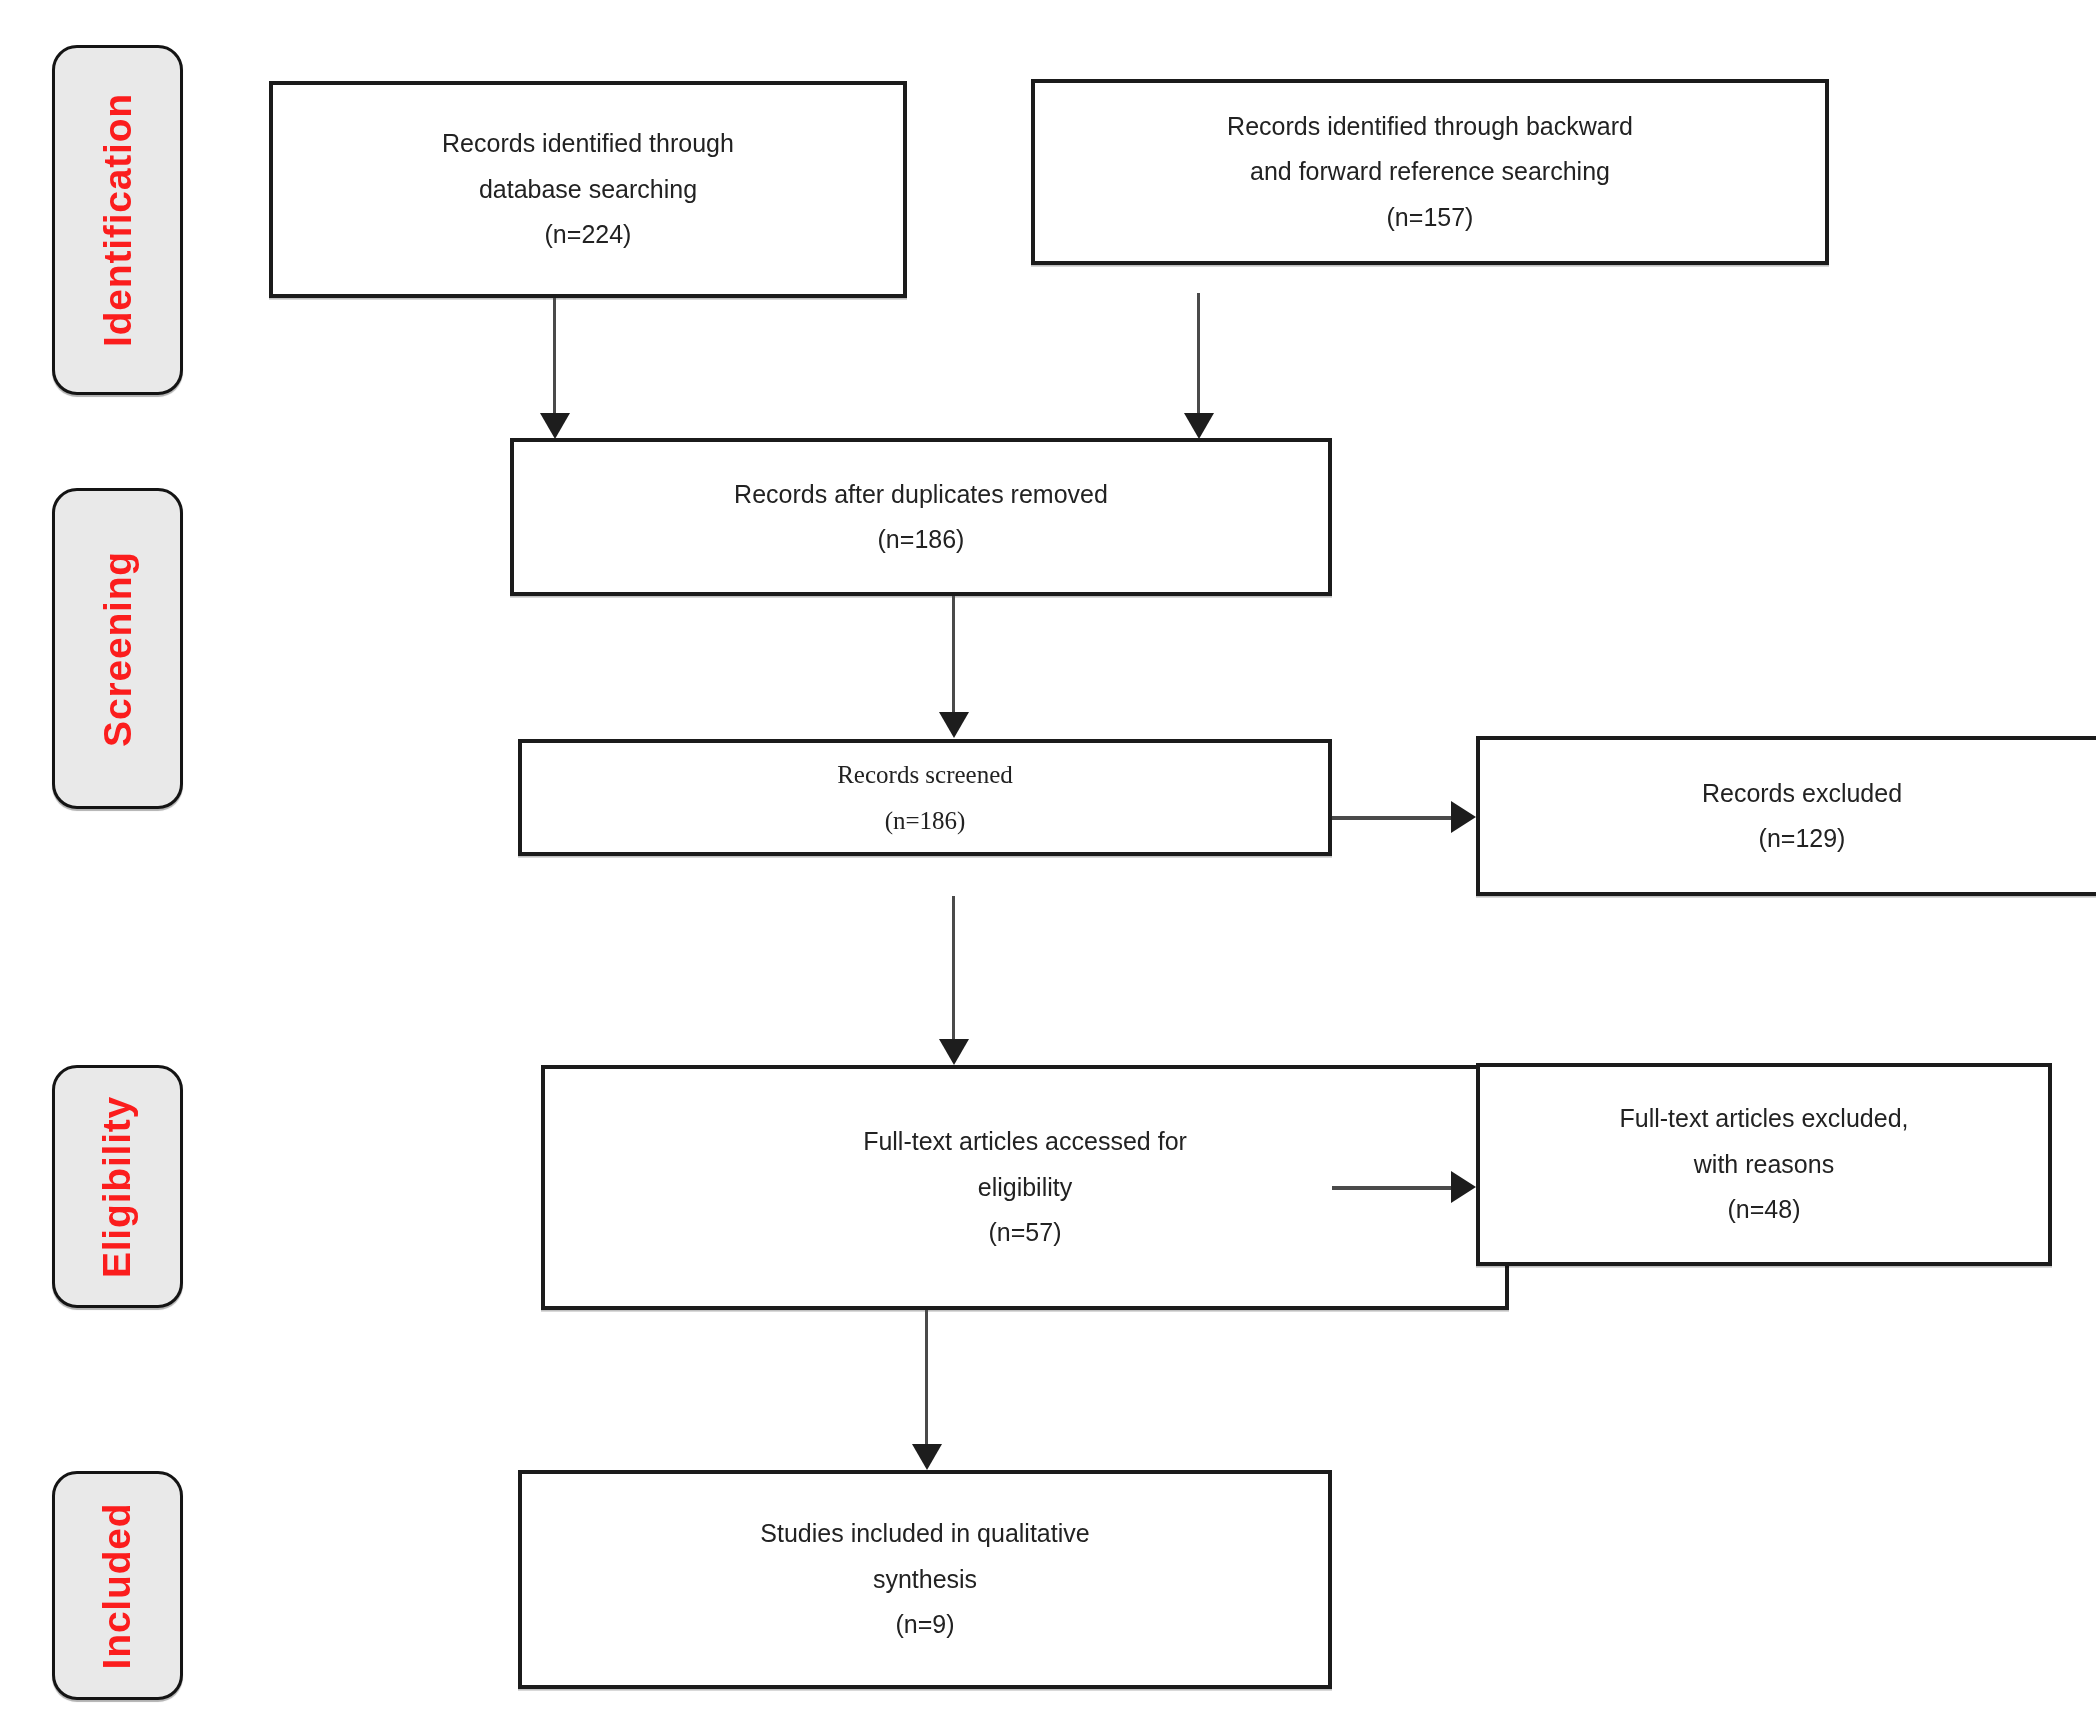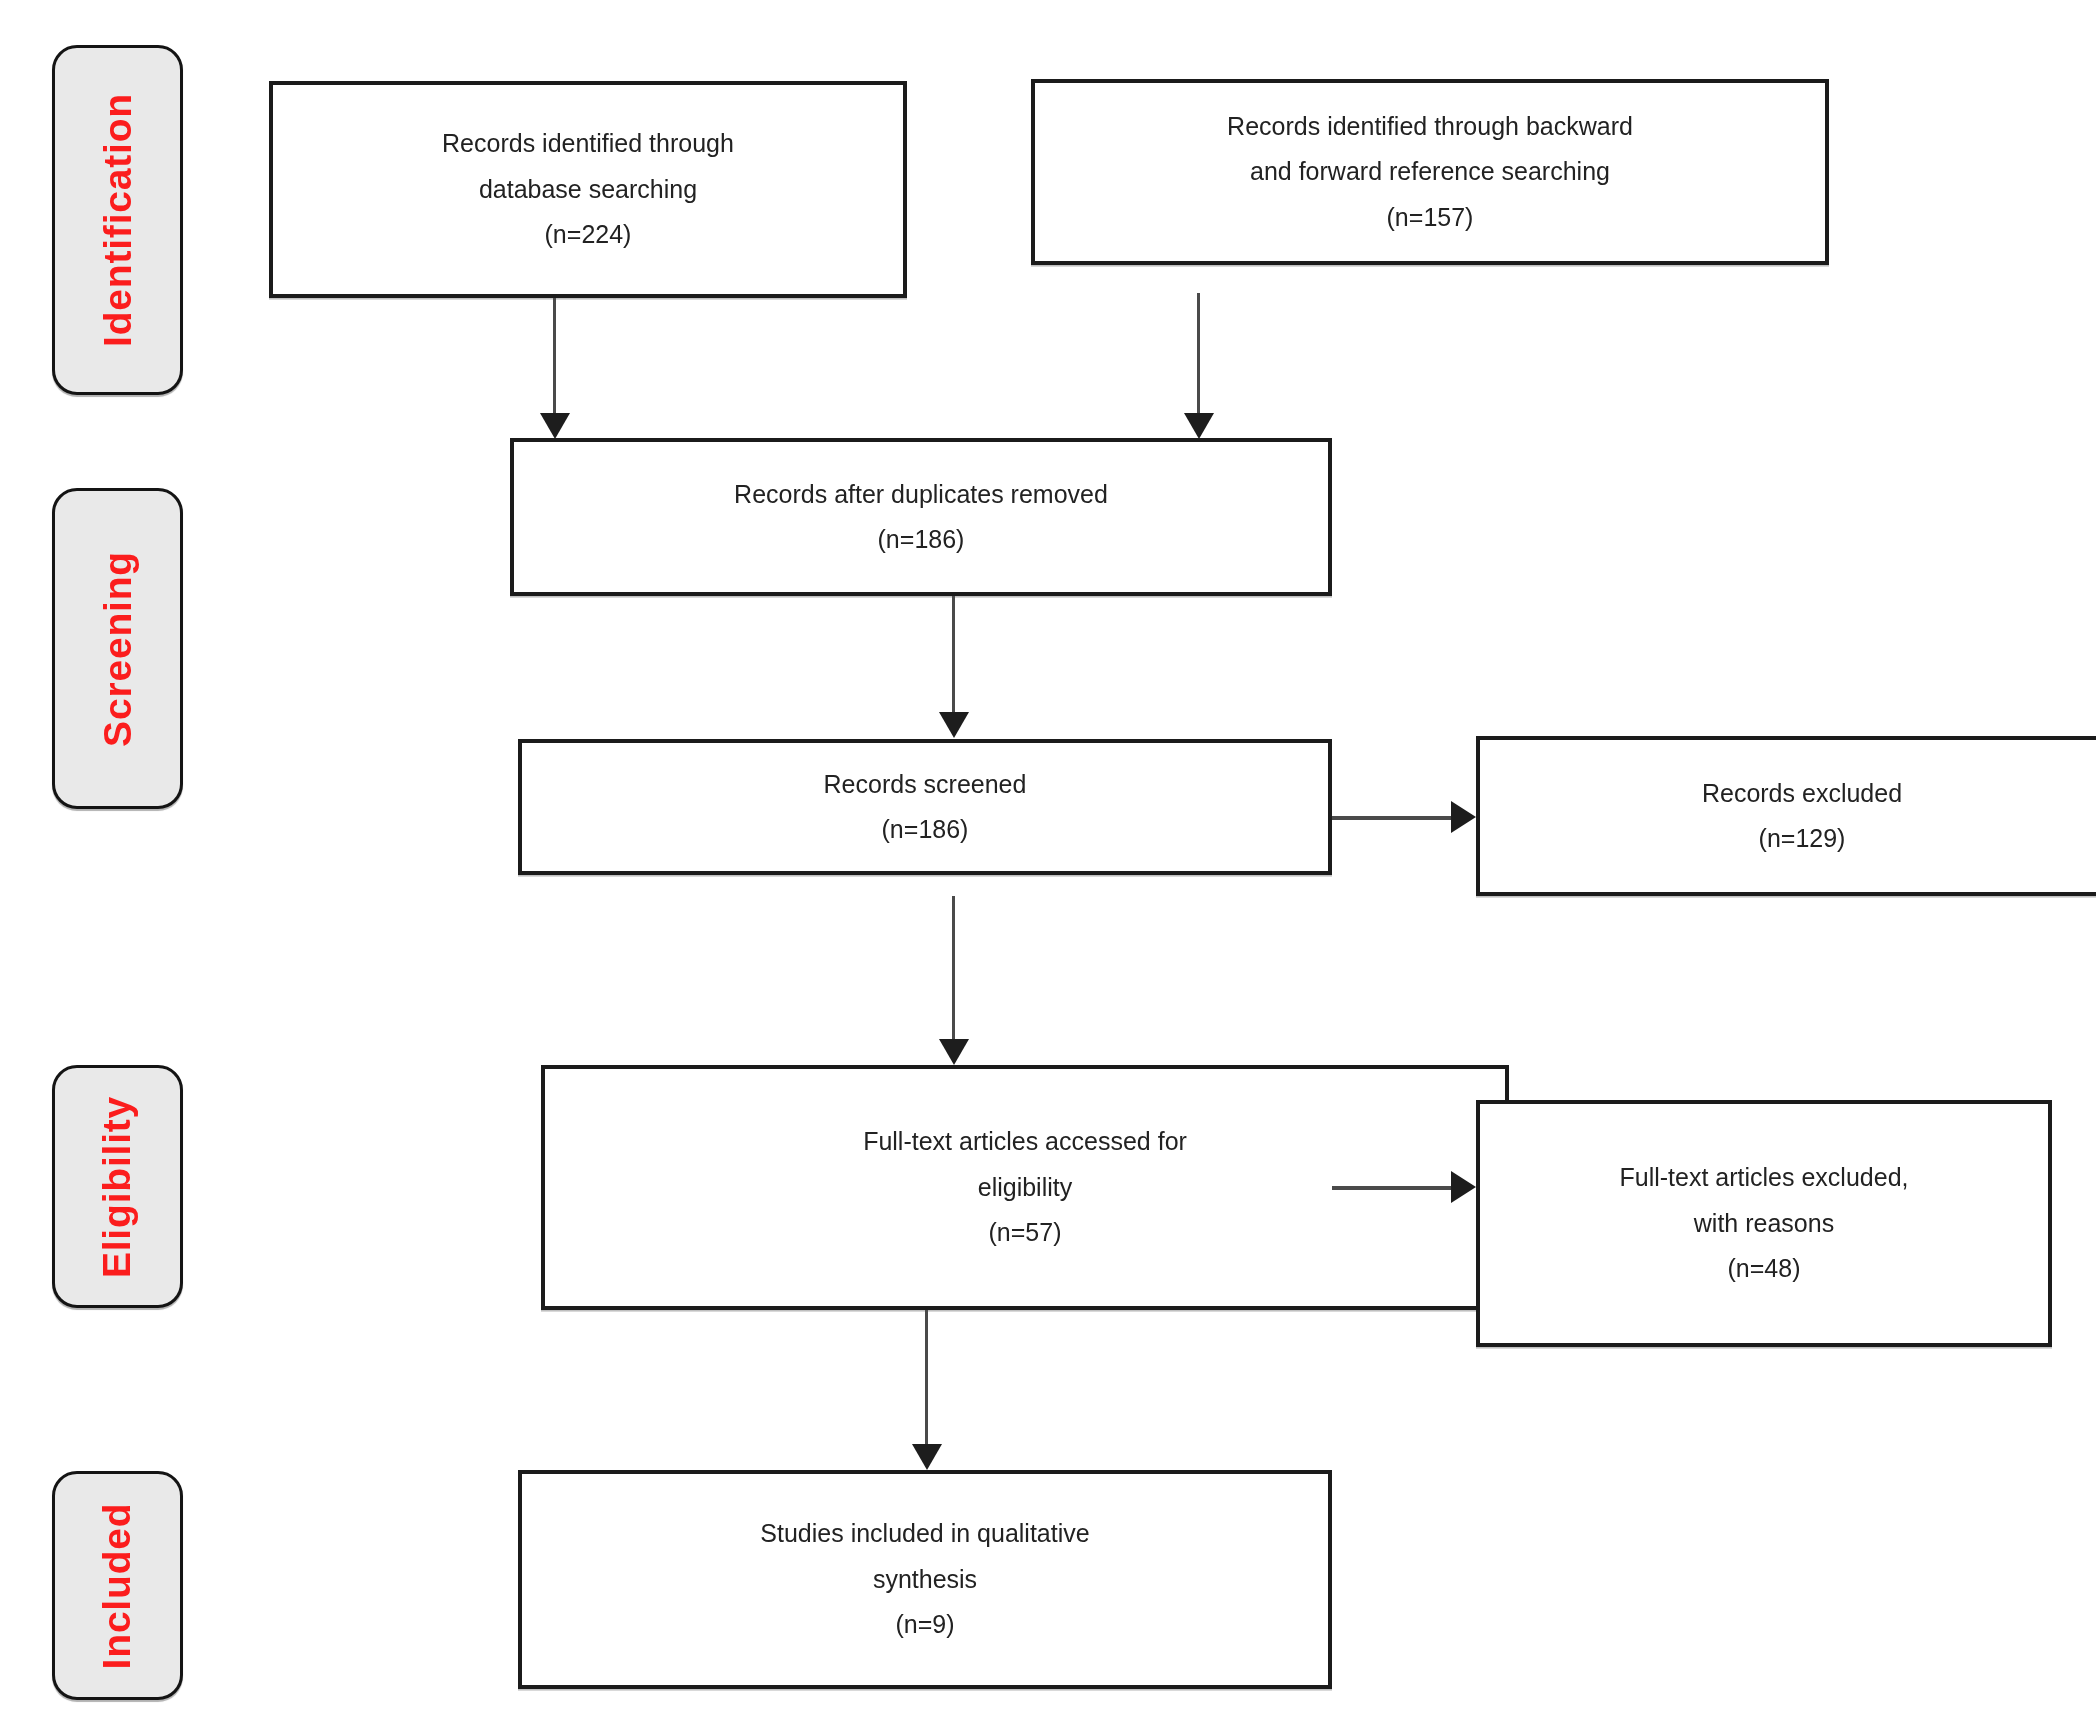--- a/index.html
+++ b/index.html
@@ -121,31 +121,31 @@
 database searching
 (n=224)</div>
 
   <div class="flowbox" style="left:1031px; top:79px; width:798px; height:186px;">Records identified through backward
 and forward reference searching
 (n=157)</div>
 
   <div class="flowbox" style="left:510px; top:438px; width:822px; height:158px;">Records after duplicates removed
 (n=186)</div>
 
-  <div class="flowbox" style="left:518px; top:739px; width:814px; height:136px;">Records screened
+  <div class="flowbox" style="left:518px; top:739px; width:814px; height:117px;font-family:Liberation Serif, serif;">Records screened
 (n=186)</div>
 
   <div class="flowbox" style="left:1476px; top:736px; width:652px; height:160px;">Records excluded
 (n=129)</div>
 
   <div class="flowbox" style="left:541px; top:1065px; width:968px; height:245px;">Full-text articles accessed for
 eligibility
 (n=57)</div>
 
-  <div class="flowbox" style="left:1476px; top:1063px; width:576px; height:247px;margin-top:37px;">Full-text articles excluded,
+  <div class="flowbox" style="left:1476px; top:1063px; width:576px; height:203px;">Full-text articles excluded,
 with reasons
 (n=48)</div>
 
   <div class="flowbox" style="left:518px; top:1470px; width:814px; height:219px;">Studies included in qualitative
 synthesis
 (n=9)</div>
 
   <div class="arrow-v" style="left:540px; top:298px; height:141px;">
     <div class="shaft"></div>
     <div class="head"></div>

